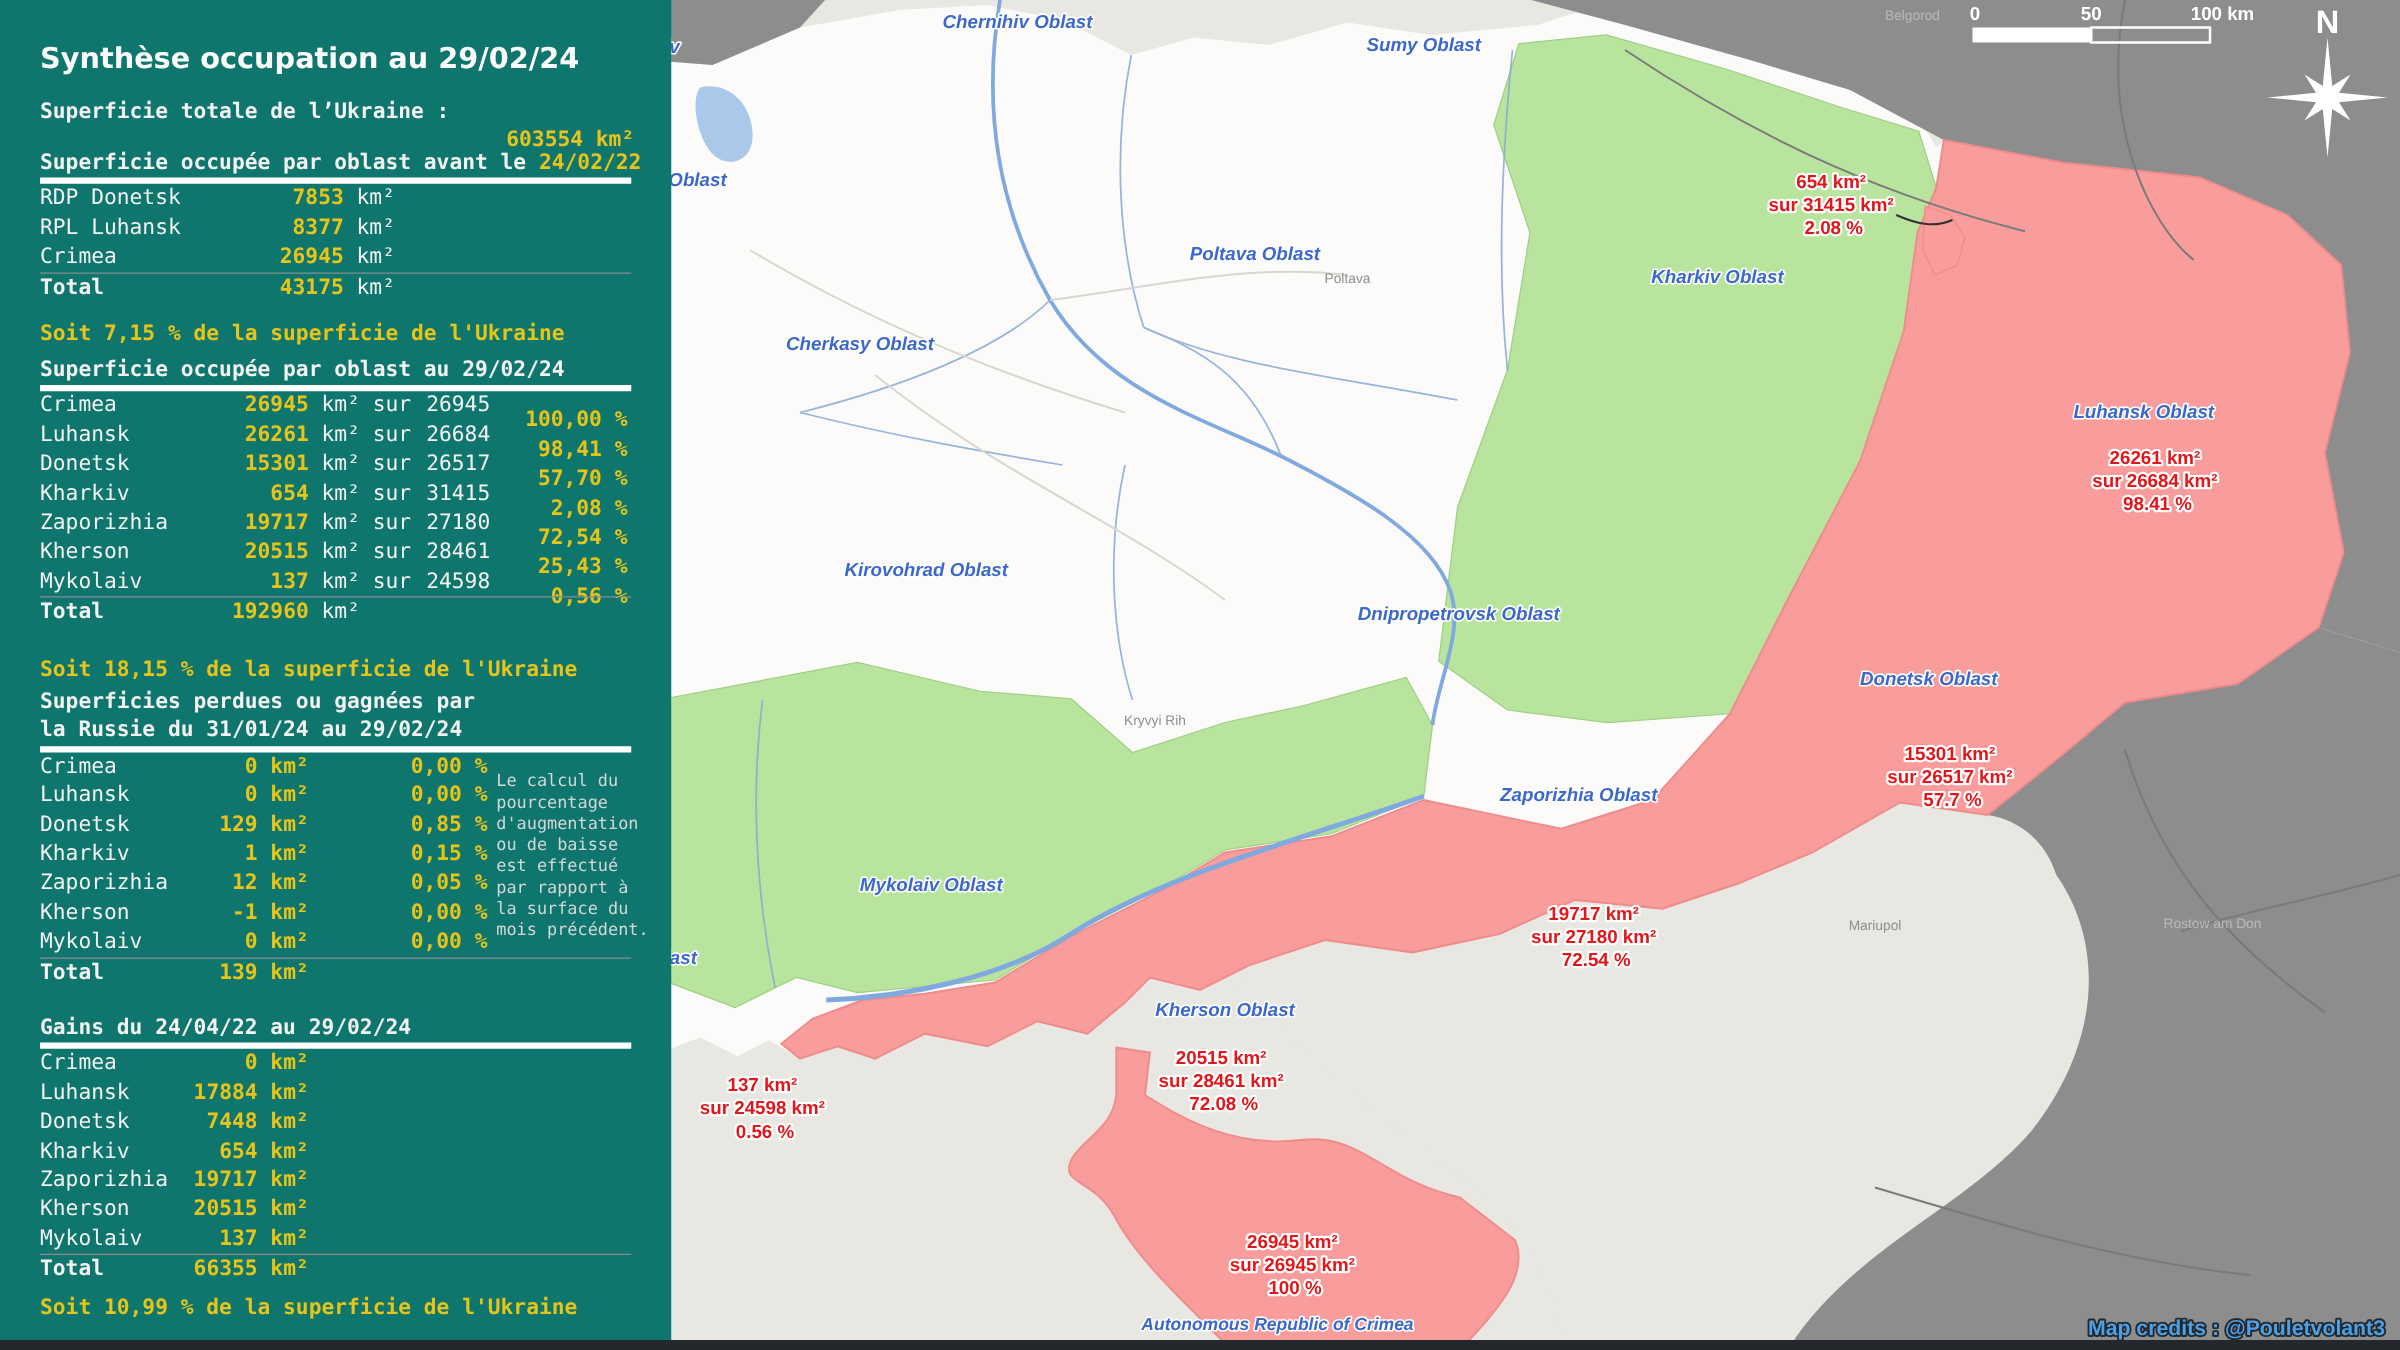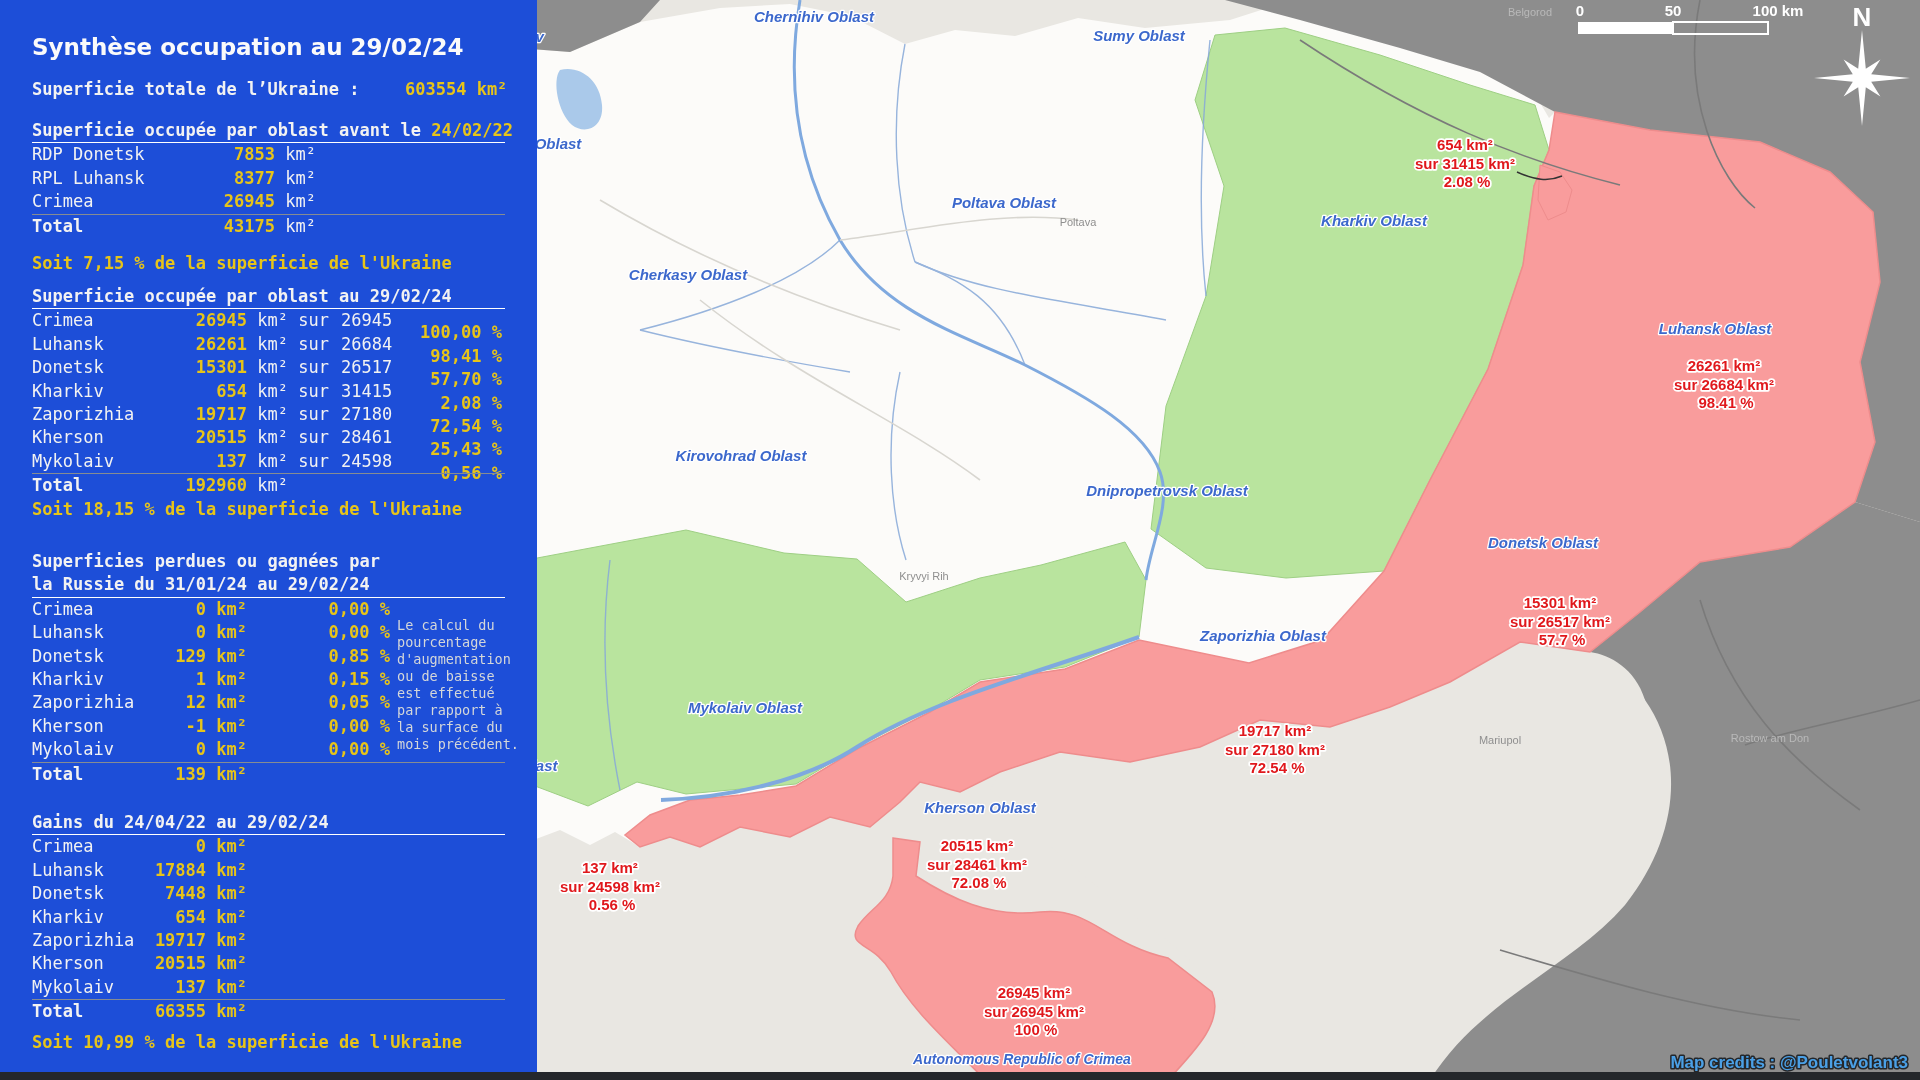--- a/index.html
+++ b/index.html
@@ -11,26 +11,26 @@
     fill:#3c68cc;paint-order:stroke;stroke:#ffffff;stroke-width:2.5px;stroke-linejoin:round;}
   .city-label{font-family:"Liberation Sans",sans-serif;font-weight:400;fill:#8f8f8f;}
   .city-label-gray{font-family:"Liberation Sans",sans-serif;font-weight:400;fill:#b9b9b9;}
   .annot{font-family:"Liberation Sans",sans-serif;font-weight:700;font-size:15px;
     fill:#e0181c;paint-order:stroke;stroke:#ffffff;stroke-width:3.5px;stroke-linejoin:round;text-anchor:middle;}
   .scale-label{font-family:"Liberation Sans",sans-serif;font-weight:700;font-size:15px;fill:#ffffff;text-anchor:middle;}
   .credits{font-family:"Liberation Sans",sans-serif;font-weight:700;font-size:17px;fill:#4ba0e6;
     paint-order:stroke;stroke:#24272b;stroke-width:3px;stroke-linejoin:round;text-anchor:end;}
 
   
-  #sidebar{position:absolute;left:0;top:0;width:537px;height:1080px;background:#1d4ed8;color:#f2f2f2;z-index:5;}
+  #sidebar{position:absolute;left:0;top:0;width:537px;height:1080px;background:#0f766e;color:#f2f2f2;z-index:5;}
   #sidebar .abs{position:absolute;left:32px;right:32px;}
   .panel-title{font-family:"DejaVu Sans",sans-serif;font-weight:700;font-size:23px;color:#fafafa;}
   .line17{font-size:17px;line-height:23.4px;white-space:nowrap;}
-  .sec-header{font-weight:700;border-bottom:1px solid #ffffff;}
-  .yellow{color:#e7c419;font-weight:700;}
+  .sec-header{font-weight:700;border-bottom:5px solid #ffffff;}
+  .yellow{color:#e7c419;font-weight:700;margin-top:23px;}
   .row{position:relative;display:block;}
   .n{display:inline-block;width:120px;}
   .n3{display:inline-block;width:150px;}
   .v{display:inline-block;width:95px;text-align:right;color:#e7c419;font-weight:700;}
   .v1{display:inline-block;width:93px;text-align:right;color:#e7c419;font-weight:700;}
   .u{color:#f2f2f2;font-weight:400;}
   .tot{display:inline-block;width:53px;text-align:right;}
   .pct{position:absolute;right:3px;top:0;color:#e7c419;font-weight:700;margin-top:12px;}
   .pct3{position:absolute;left:270px;top:0;width:88px;text-align:right;color:#e7c419;font-weight:700;}
   .total-row{border-top:1px solid #868c92;font-weight:700;}

